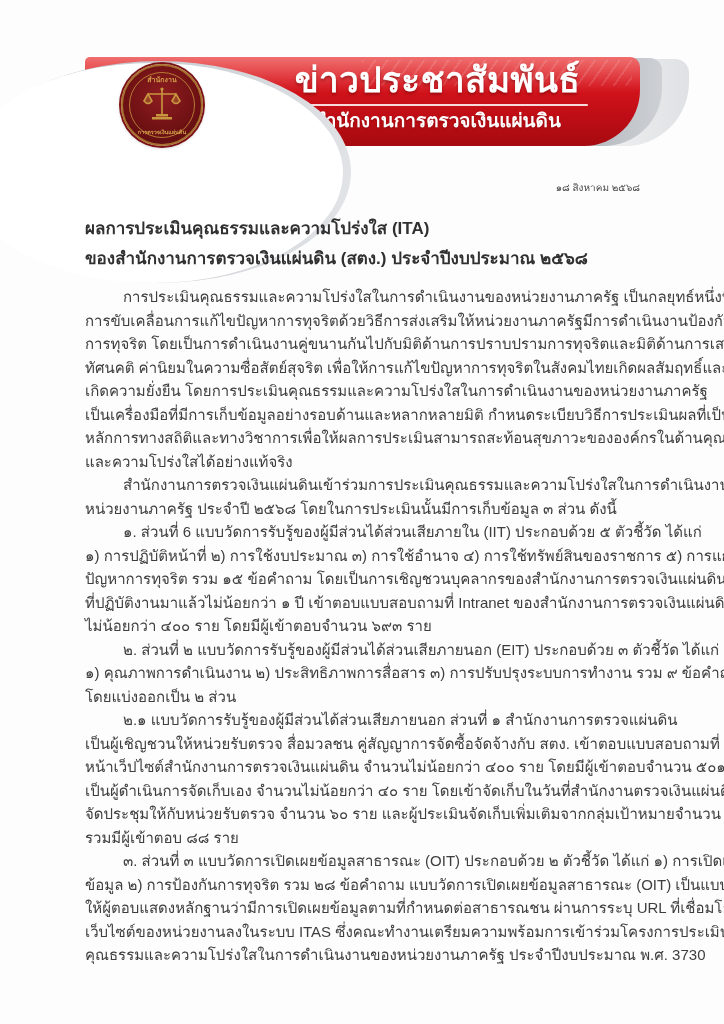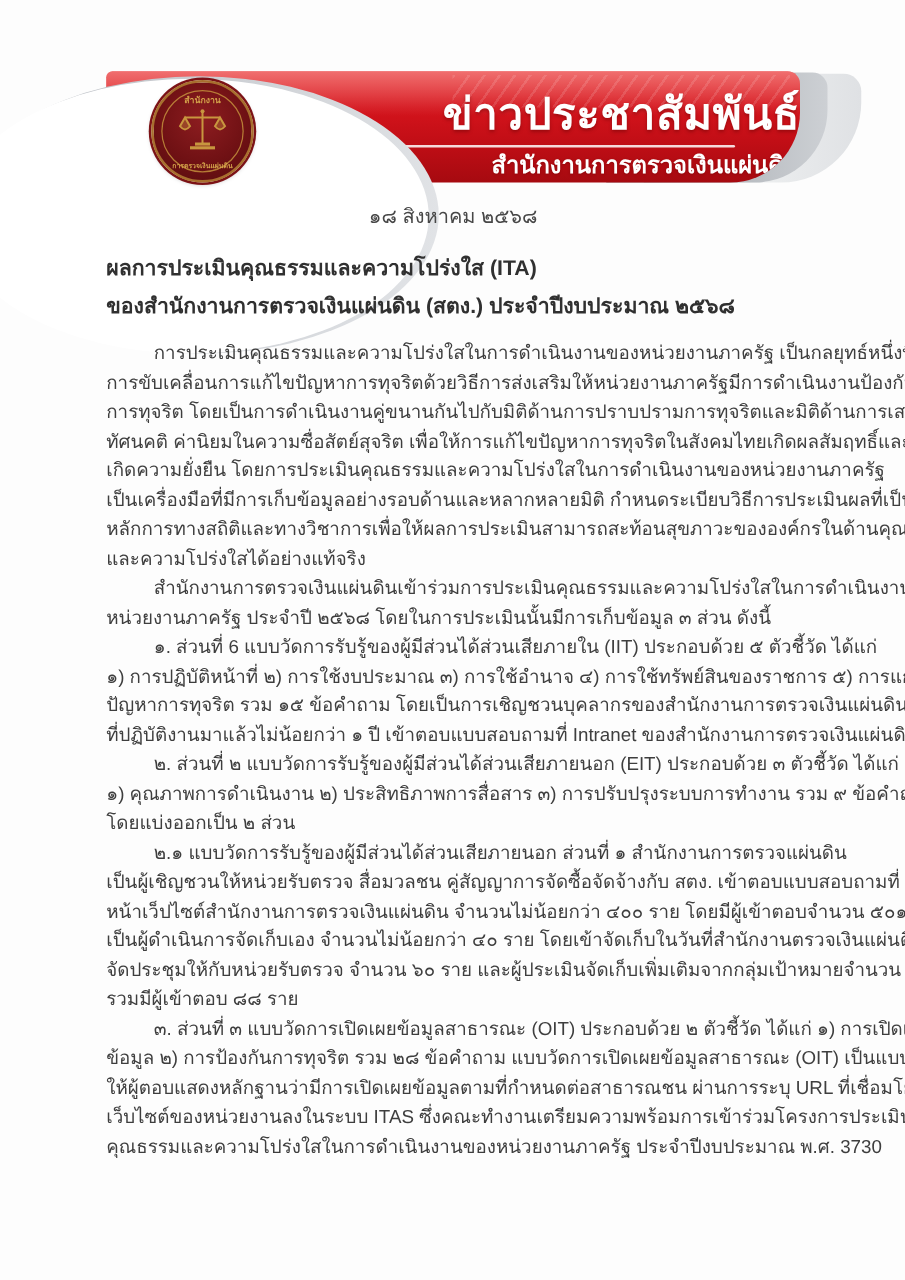--- a/index.html
+++ b/index.html
@@ -34,21 +34,21 @@
     position:absolute; left:0; right:0; top:0; height:40%;
     background:linear-gradient(180deg,rgba(255,255,255,.30),rgba(255,255,255,0));
   }
   .red-bar .stripes {
     position:absolute; right:8px; top:3px; width:270px; height:26px;
     background:repeating-linear-gradient(125deg,
       rgba(255,255,255,.22) 0 2px, rgba(255,255,255,0) 2px 10px);
     opacity:.55;
   }
   .banner-text {
-    position:absolute; left:150px; width:405px; top:13px; text-align:right;
+    position:absolute; left:150px; width:405px; top:1px; text-align:center;
     color:#ffffff;
   }
   .banner-title {
     font-size:35px; font-weight:bold; letter-spacing:.5px; line-height:44px;
     text-shadow:0 2px 3px rgba(90,0,0,.45); white-space:nowrap;
   }
   .banner-divider {
     width:300px; height:2px; margin:2px auto 4px auto;
     background:rgba(255,255,255,.85); border-radius:1px;
   }
@@ -89,21 +89,21 @@
     font-size:5.5px; font-weight:bold; color:#d3a14a; white-space:nowrap;
   }
   .seal-scales {
     position:absolute; left:50%; top:50%; transform:translate(-50%,-50%);
     width:40px; height:40px;
   }
 
   
   .doc { position:absolute; left:85px; right:84px; top:146px; color:#3e3e3e; }
   .doc-date {
-    margin-top:17px; text-align:center; font-size:16px; color:#474747;
+    margin-top:31px; text-align:right; font-size:10px; color:#474747;
     line-height:22px;
   }
   .doc-title {
     margin-top:15px; text-align:left; font-weight:bold; color:#303030;
     font-size:17px; line-height:30px;
   }
   .doc-title .t-line { white-space:nowrap; }
   .body-text { margin-top:11px; }
   .line {
     font-size:15px; line-height:23.5px; color:#3e3e3e;
@@ -165,20 +165,21 @@
       <div class="line">เกิดความยั่งยืน โดยการประเมินคุณธรรมและความโปร่งใสในการดำเนินงานของหน่วยงานภาครัฐ</div>
       <div class="line">เป็นเครื่องมือที่มีการเก็บข้อมูลอย่างรอบด้านและหลากหลายมิติ กำหนดระเบียบวิธีการประเมินผลที่เป็นไปตาม</div>
       <div class="line">หลักการทางสถิติและทางวิชาการเพื่อให้ผลการประเมินสามารถสะท้อนสุขภาวะขององค์กรในด้านคุณธรรม</div>
       <div class="line">และความโปร่งใสได้อย่างแท้จริง</div>
       <div class="line indent">สำนักงานการตรวจเงินแผ่นดินเข้าร่วมการประเมินคุณธรรมและความโปร่งใสในการดำเนินงานของ</div>
       <div class="line">หน่วยงานภาครัฐ ประจำปี ๒๕๖๘ โดยในการประเมินนั้นมีการเก็บข้อมูล ๓ ส่วน ดังนี้</div>
       <div class="line indent">๑. ส่วนที่ 6 แบบวัดการรับรู้ของผู้มีส่วนได้ส่วนเสียภายใน (IIT) ประกอบด้วย ๕ ตัวชี้วัด ได้แก่</div>
       <div class="line">๑) การปฏิบัติหน้าที่ ๒) การใช้งบประมาณ ๓) การใช้อำนาจ ๔) การใช้ทรัพย์สินของราชการ ๕) การแก้ไข</div>
       <div class="line">ปัญหาการทุจริต รวม ๑๕ ข้อคำถาม โดยเป็นการเชิญชวนบุคลากรของสำนักงานการตรวจเงินแผ่นดิน</div>
       <div class="line">ที่ปฏิบัติงานมาแล้วไม่น้อยกว่า ๑ ปี เข้าตอบแบบสอบถามที่ Intranet ของสำนักงานการตรวจเงินแผ่นดิน</div>
+      <div class="line">ไม่น้อยกว่า ๔๐๐ ราย โดยมีผู้เข้าตอบจำนวน ๖๙๓ ราย</div>
       <div class="line indent">๒. ส่วนที่ ๒ แบบวัดการรับรู้ของผู้มีส่วนได้ส่วนเสียภายนอก (EIT) ประกอบด้วย ๓ ตัวชี้วัด ได้แก่</div>
       <div class="line">๑) คุณภาพการดำเนินงาน ๒) ประสิทธิภาพการสื่อสาร  ๓) การปรับปรุงระบบการทำงาน รวม ๙ ข้อคำถาม</div>
       <div class="line">โดยแบ่งออกเป็น ๒ ส่วน</div>
       <div class="line indent">๒.๑ แบบวัดการรับรู้ของผู้มีส่วนได้ส่วนเสียภายนอก ส่วนที่ ๑ สำนักงานการตรวจแผ่นดิน</div>
       <div class="line">เป็นผู้เชิญชวนให้หน่วยรับตรวจ สื่อมวลชน คู่สัญญาการจัดซื้อจัดจ้างกับ สตง. เข้าตอบแบบสอบถามที่</div>
       <div class="line">หน้าเว็ปไซต์สำนักงานการตรวจเงินแผ่นดิน จำนวนไม่น้อยกว่า ๔๐๐ ราย โดยมีผู้เข้าตอบจำนวน ๕๐๑ ราย</div>
       <div class="line">เป็นผู้ดำเนินการจัดเก็บเอง จำนวนไม่น้อยกว่า ๔๐ ราย โดยเข้าจัดเก็บในวันที่สำนักงานตรวจเงินแผ่นดิน</div>
       <div class="line">จัดประชุมให้กับหน่วยรับตรวจ จำนวน ๖๐ ราย และผู้ประเมินจัดเก็บเพิ่มเติมจากกลุ่มเป้าหมายจำนวน ๒๘ ราย</div>
       <div class="line">รวมมีผู้เข้าตอบ ๘๘ ราย</div>
       <div class="line indent">๓. ส่วนที่ ๓ แบบวัดการเปิดเผยข้อมูลสาธารณะ (OIT) ประกอบด้วย ๒ ตัวชี้วัด ได้แก่ ๑) การเปิดเผย</div>

